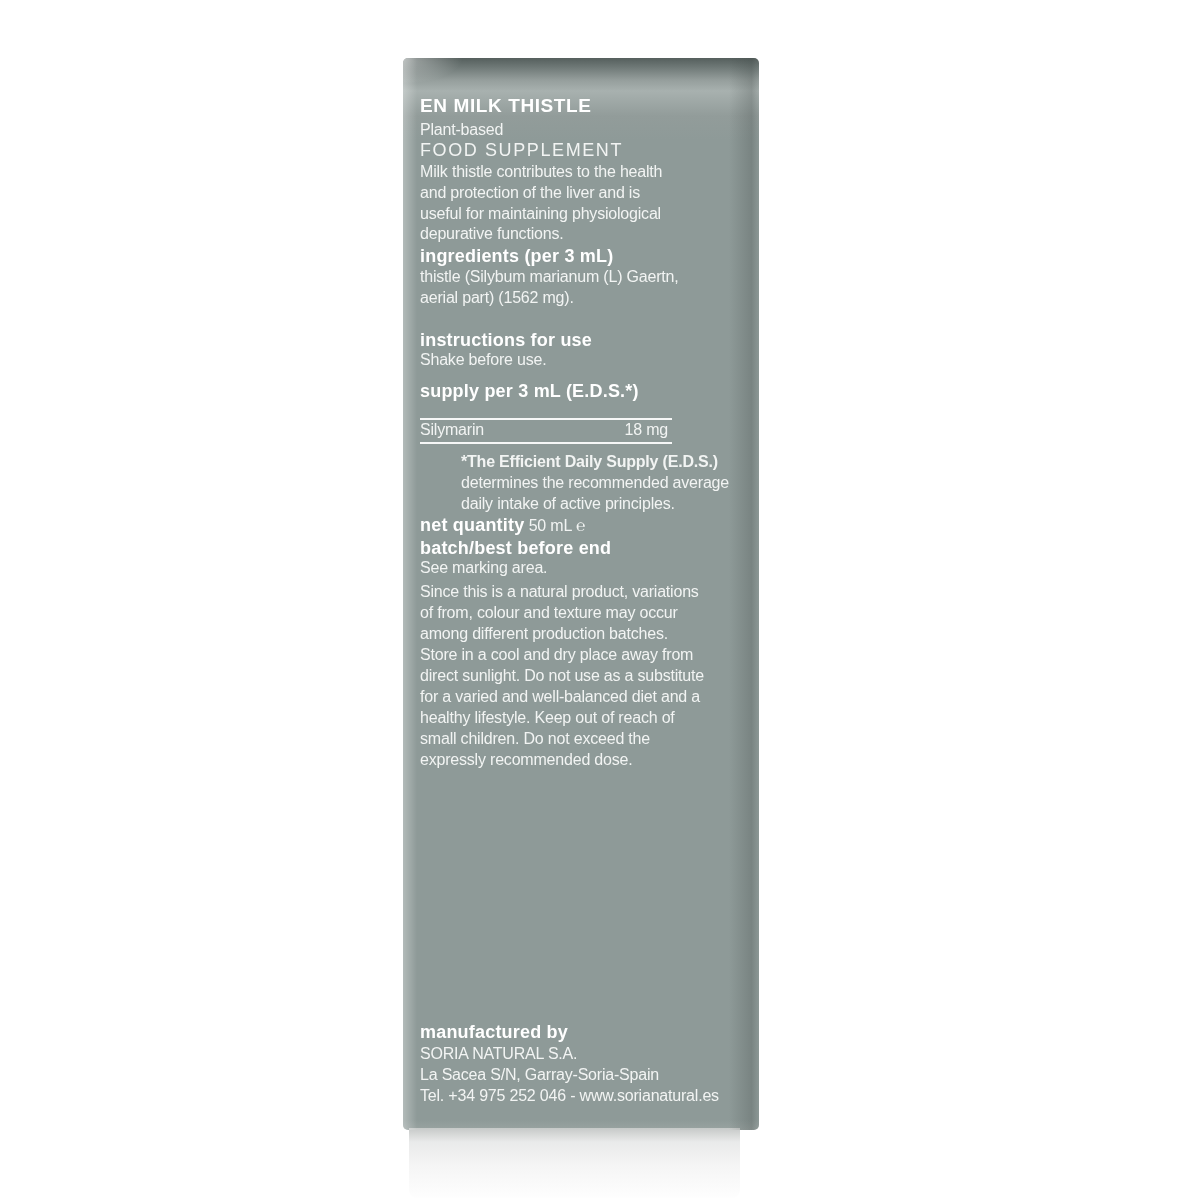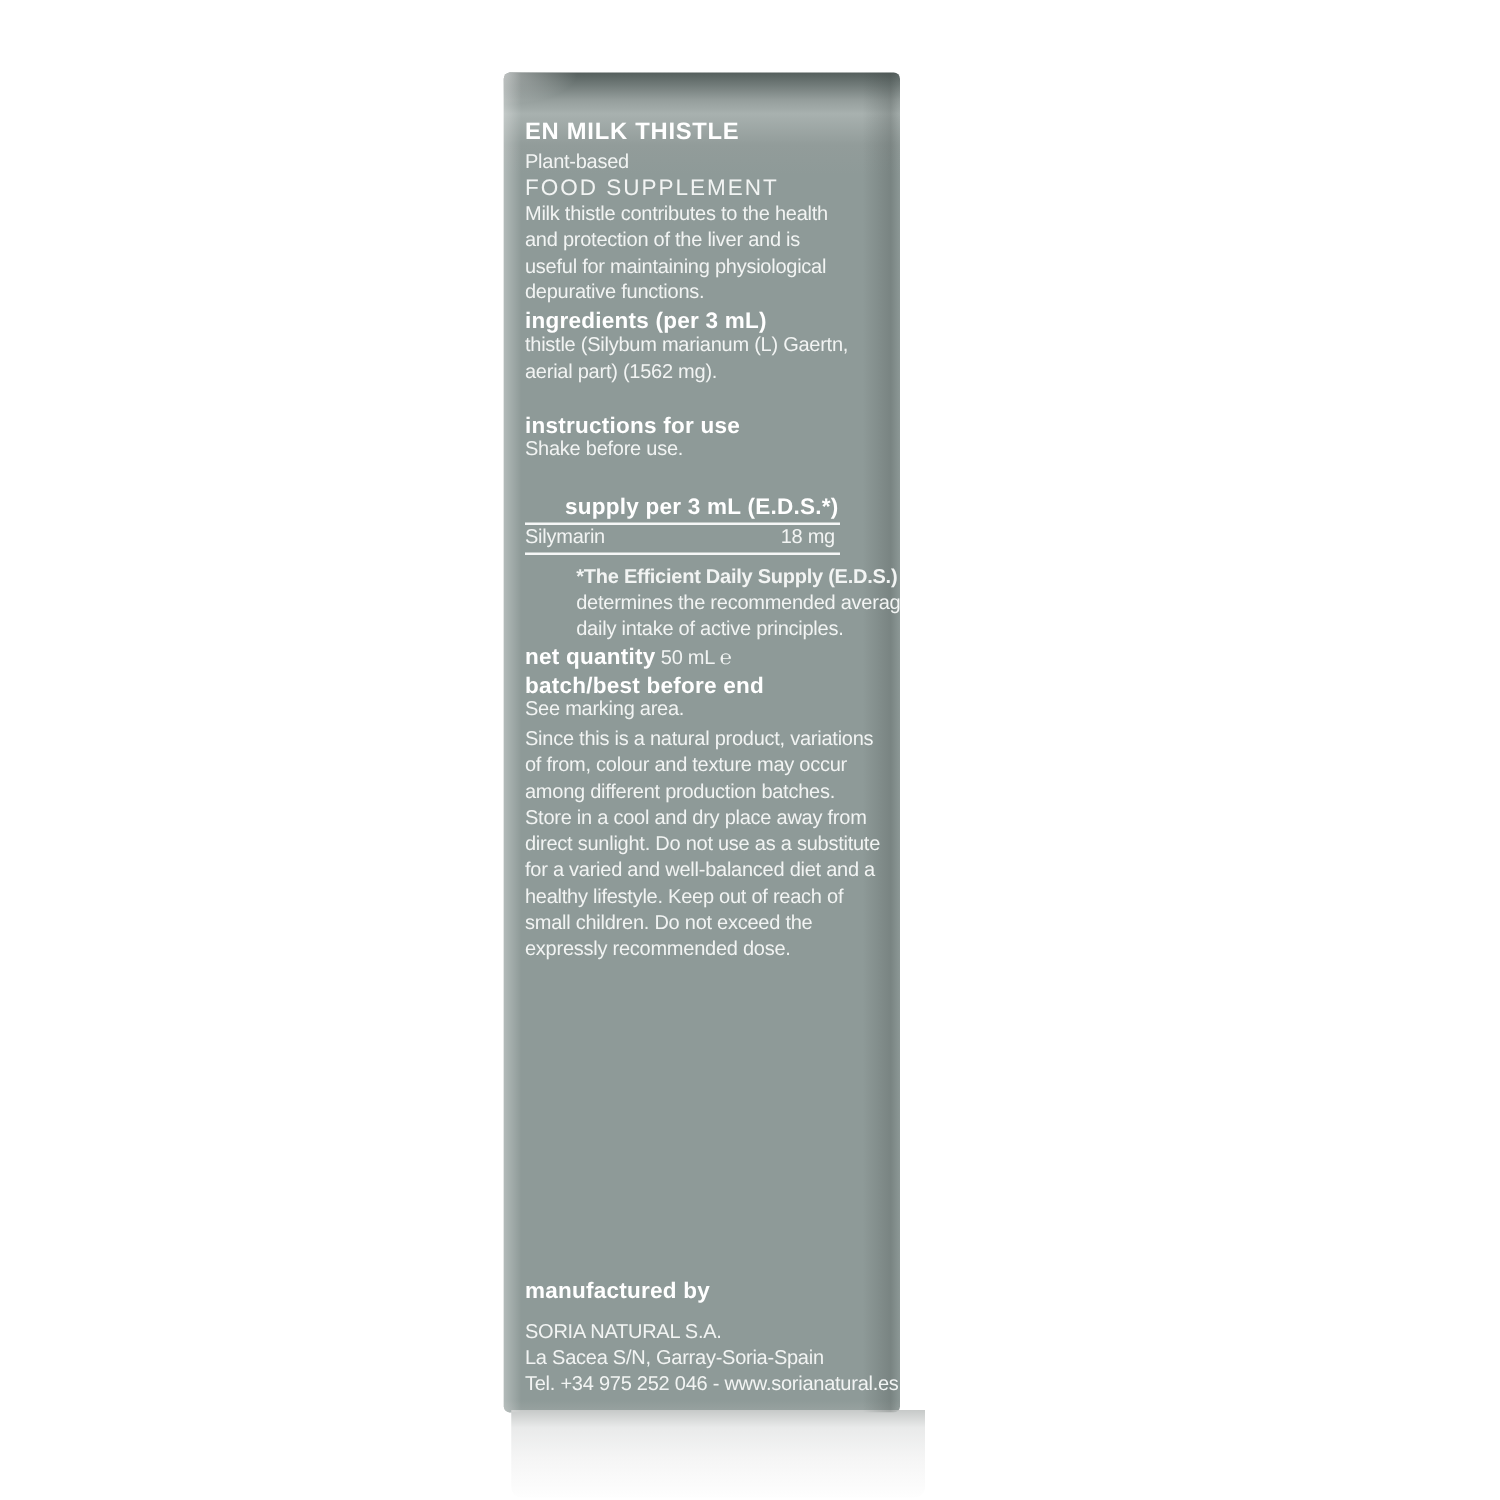--- a/index.html
+++ b/index.html
@@ -1,21 +1,21 @@
 <!DOCTYPE html>
 <html><head>
 <meta charset="utf-8">
 <style>
   html,body{margin:0;padding:0;}
   body{
     width:1200px;height:1200px;background:#ffffff;overflow:hidden;position:relative;
     font-family:"Liberation Sans","DejaVu Sans",sans-serif;
   }
   .box{
-    position:absolute;left:403px;top:58px;width:317px;height:1072px;
+    position:absolute;left:403px;top:58px;width:356px;height:1072px;
     border-radius:5px;
     background:linear-gradient(180deg,
       #555f5d 0px,#6e7876 9px,#959e9c 22px,#a8b1af 33px,
       #929c9a 58px,#8e9a98 82px,#8e9a98 calc(100% - 10px),#99a3a1 100%);
     overflow:hidden;
   }
   .edge-left{
     position:absolute;left:0;top:0;bottom:0;width:14px;z-index:1;
     background:linear-gradient(90deg,rgba(255,255,255,0.32),rgba(255,255,255,0) 100%);
   }
@@ -65,21 +65,21 @@
 
   <div class="txt hd" style="top:187px;">ingredients (per 3 mL)</div>
   <div class="txt body-t" style="top:209px;">
     <div class="line"><span>thistle (</span><span class="i">Silybum marianum</span><span> (L) Gaertn,</span></div>
     <div class="line">aerial part) (1562 mg).</div>
   </div>
 
   <div class="txt hd" style="top:271px;">instructions for use</div>
   <div class="txt body-t line" style="top:292px;">Shake before use.</div>
 
-  <div class="txt hd" style="top:336px;margin-left:32px;">supply per 3 mL (E.D.S.*)</div>
+  <div class="txt hd" style="top:322px;">supply per 3 mL (E.D.S.*)</div>
   <div class="txt rule" style="top:360px;"></div>
   <div class="txt supply-row" style="top:363px;">
     <span>Silymarin</span>
     <span>18 mg</span>
   </div>
   <div class="txt rule" style="top:384px;"></div>
 
   <div class="txt body-t" style="top:394px;margin-left:41px;">
     <div class="line b">*The Efficient Daily Supply (E.D.S.)</div>
     <div class="line">determines the recommended average</div>
@@ -98,19 +98,19 @@
     <div class="line">Store in a cool and dry place away from</div>
     <div class="line">direct sunlight. Do not use as a substitute</div>
     <div class="line">for a varied and well-balanced diet and a</div>
     <div class="line">healthy lifestyle. Keep out of reach of</div>
     <div class="line">small children. Do not exceed the</div>
     <div class="line">expressly recommended dose.</div>
   </div>
 
   <div class="txt" style="top:963px;">
     <div class="hd" style="font-size:18px;">manufactured by</div>
-    <div class="body-t line" style="line-height:21px;margin-top:12px;">SORIA NATURAL S.A.</div>
+    <div class="body-t line" style="line-height:21px;">SORIA NATURAL S.A.</div>
     <div class="body-t line" style="line-height:21px;">La Sacea S/N, Garray-Soria-Spain</div>
     <div class="body-t line" style="line-height:21px;">Tel. +34 975 252 046 - www.sorianatural.es</div>
   </div>
 </div>
 
 <div class="flap"></div>
 
 </body></html>

